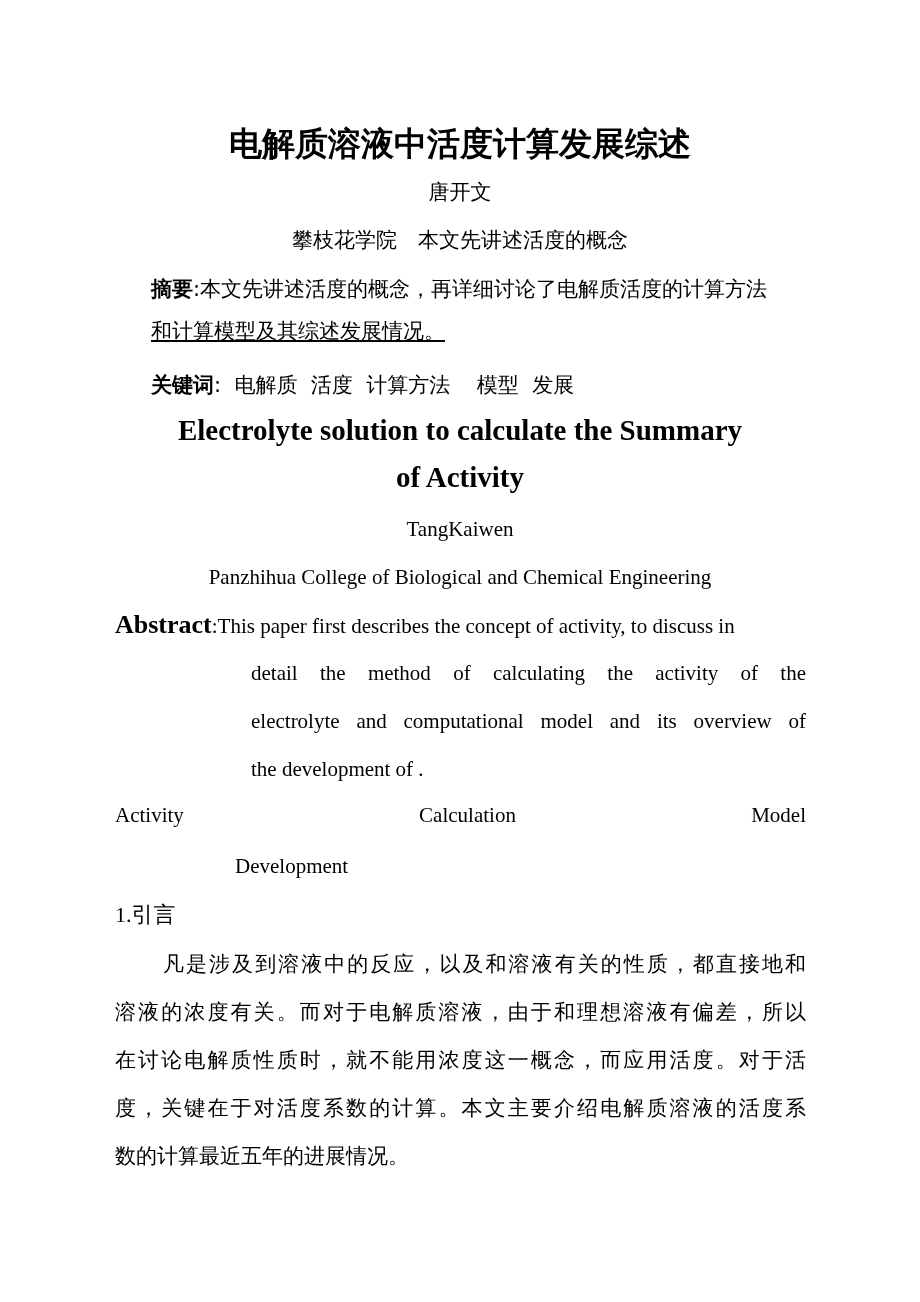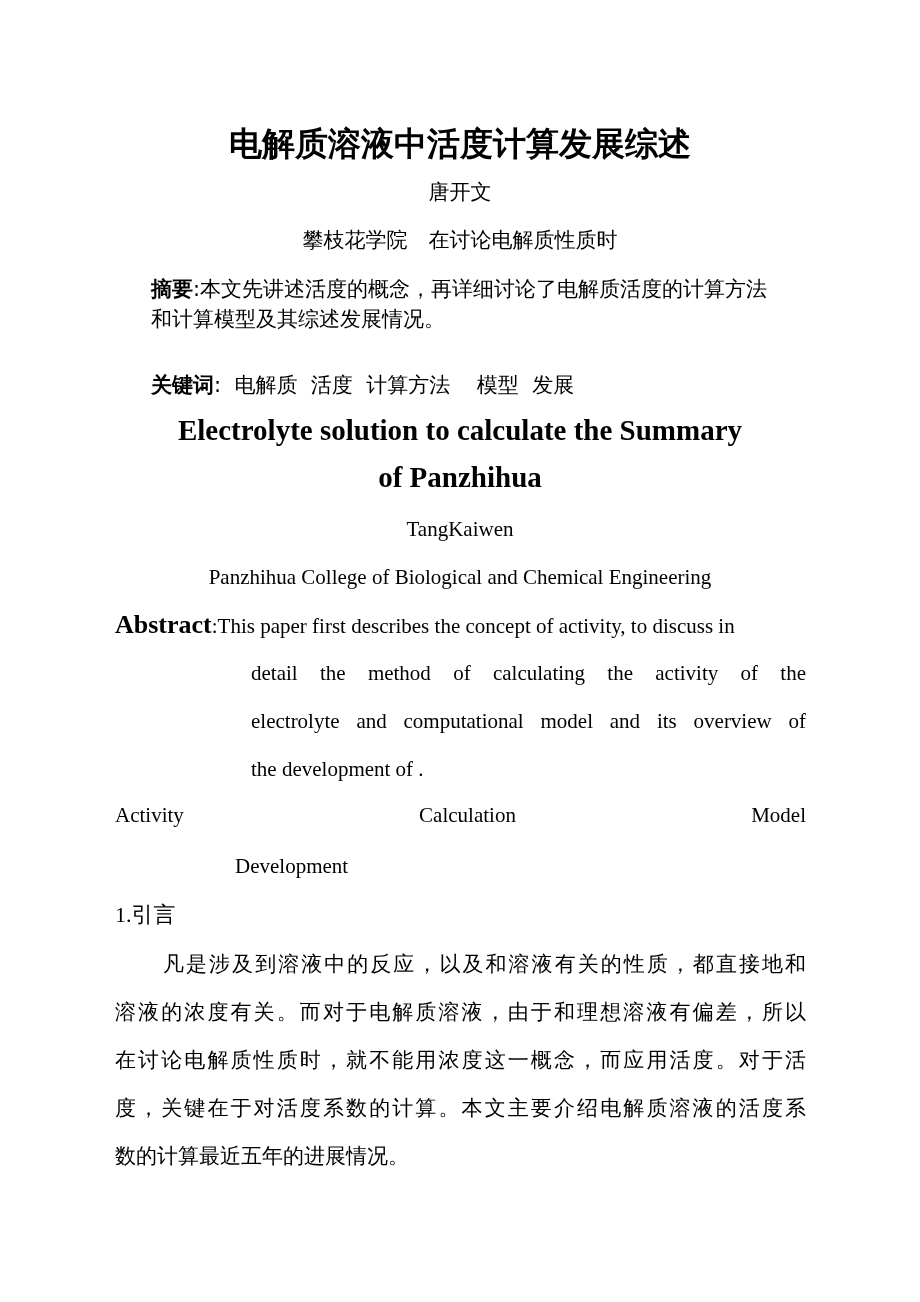--- a/index.html
+++ b/index.html
@@ -20,33 +20,33 @@
   .body-line { position:absolute; left:115px; width:691px; font-size:21px; font-family:"DejaVu Sans","Liberation Sans",sans-serif; text-align:justify; text-align-last:justify; white-space:nowrap; }
   .kw-row { position:absolute; left:115px; width:691px; display:flex; justify-content:space-between; align-items:baseline; font-size:21px; }
 </style>
 </head>
 <body>
 
 <div>
 
   <div class="abs center cn-title">电解质溶液中活度计算发展综述</div>
   <div class="abs center cn-author">唐开文</div>
-  <div class="abs center cn-affil">攀枝花学院　在讨论电解质性质时</div>
+  <div class="abs center cn-affil">攀枝花学院　本文先讲述活度的概念</div>
 
   <div class="abs cn-line" style="top:275px;">
     <b>摘要</b><span>:</span><span>本文先讲述活度的概念，再详细讨论了电解质活度的计算方法</span>
   </div>
-  <div class="abs cn-line" style="top:305px;">和计算模型及其综述发展情况。</div>
+  <div class="abs cn-line" style="top:317px;text-decoration:underline;">和计算模型及其综述发展情况。</div>
 
   <div class="abs cn-line" style="top:371px;">
     <b>关键词</b><span>:</span><span style="white-space:pre;">  电解质  活度  计算方法    模型  发展</span>
   </div>
 
   <div class="abs center en-title" style="top:414px;">Electrolyte solution to calculate the Summary</div>
-  <div class="abs center en-title" style="top:461px;">of Panzhihua</div>
+  <div class="abs center en-title" style="top:461px;">of Activity</div>
   <div class="abs center en-author">TangKaiwen</div>
   <div class="abs center en-affil">Panzhihua College of Biological and Chemical Engineering</div>
 
   <div class="abs" style="left:115px; top:610px;">
     <span class="en-label">Abstract</span><span class="en-text">:</span><span class="en-text">This paper first describes the concept of activity, to discuss in</span>
   </div>
   <div class="justify" style="top:661px;">detail the method of calculating the activity of the</div>
   <div class="justify" style="top:709px;">electrolyte and computational model and its overview of</div>
   <div class="abs en-text" style="left:251px; top:757px;">the development of .</div>
 

